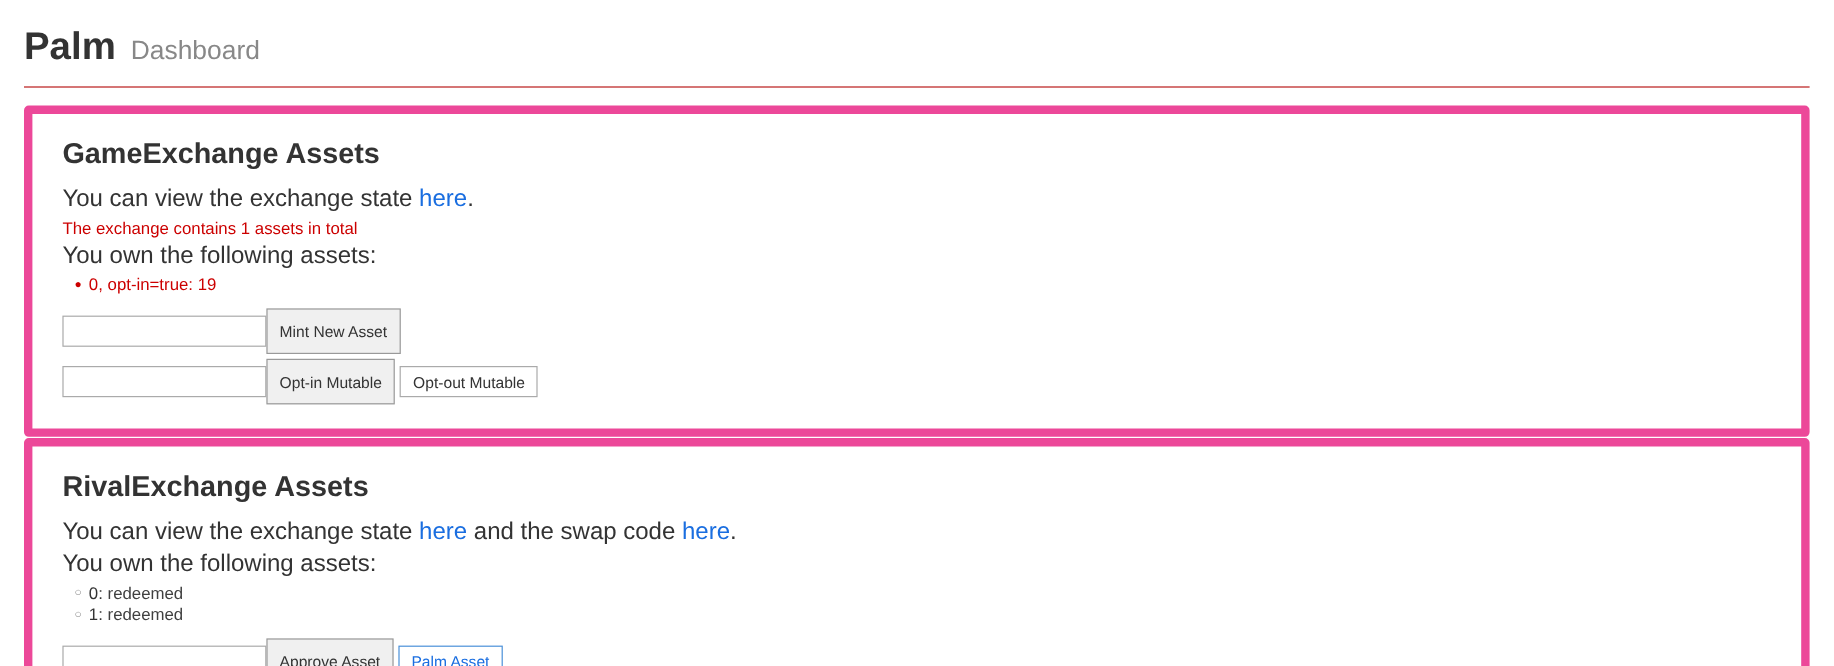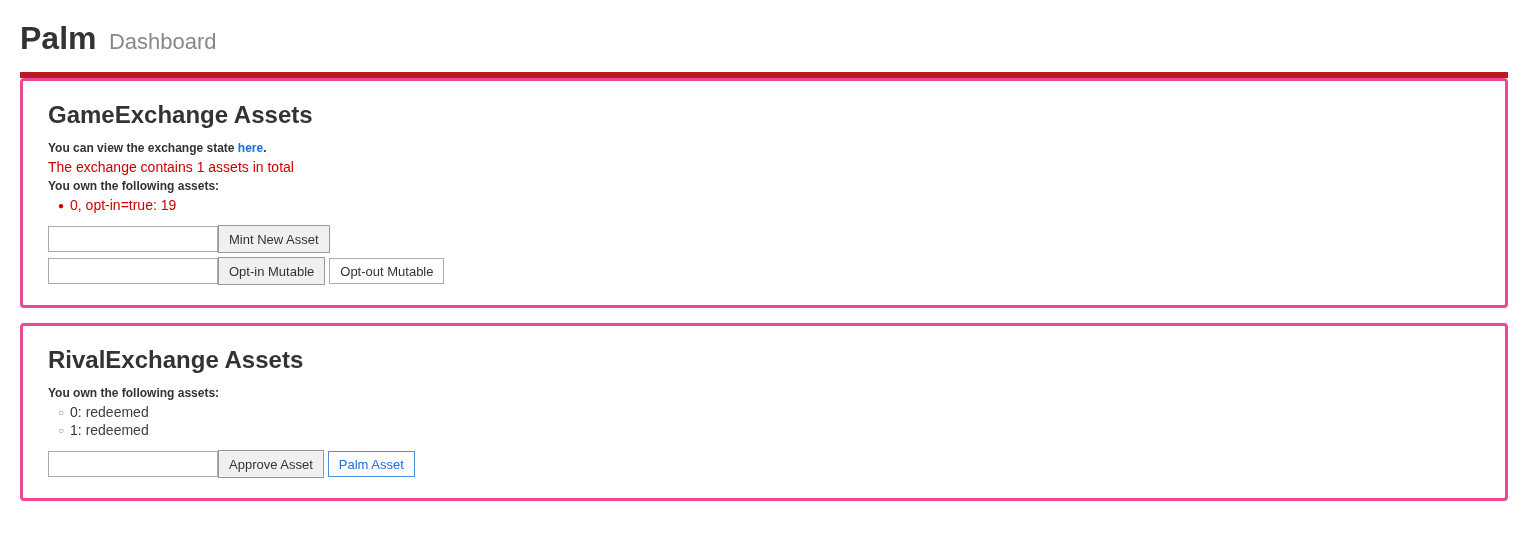--- a/index.html
+++ b/index.html
@@ -12,57 +12,57 @@
       font-family: Arial, sans-serif;
       background-color: #ffffff;
       color: #333;
       padding: 10px 20px;
       width: 1528px;
       min-height: 555px;
     }
 
     .page-header {
       padding: 10px 0 15px 0;
-      border-bottom: 6px solid #b91c1c;
+      border-bottom: 1px solid #b91c1c;
+      margin-bottom: 15px;
     }
 
     .page-title-palm {
       font-size: 32px;
       font-weight: bold;
       color: #333;
       display: inline;
     }
 
     .page-title-dashboard {
       font-size: 22px;
       font-weight: normal;
       color: #888;
       margin-left: 8px;
     }
 
     .section-card {
-      border: 3px solid #ec4899;
+      border: 7px solid #ec4899;
       border-radius: 4px;
       padding: 20px 25px;
-      margin-bottom: 15px;
+      margin-bottom: 1px;
       background: #fff;
     }
 
     .section-title {
       font-size: 24px;
       font-weight: bold;
       color: #333;
       margin-bottom: 12px;
     }
 
     .info-text {
-      font-size: 12px;
+      font-size: 20px;
       color: #333;
       margin-bottom: 4px;
-      font-weight: bold;
     }
 
     .info-text a, .link {
       color: #1a6ee0;
       text-decoration: none;
     }
 
     .red-text {
       color: #cc0000;
       font-size: 14px;
@@ -120,21 +120,21 @@
     .text-input {
       width: 170px;
       height: 26px;
       border: 1px solid #aaa;
       padding: 2px 4px;
       font-size: 13px;
       background: #fff;
     }
 
     .btn {
-      height: 28px;
+      height: 38px;
       padding: 2px 10px;
       font-size: 13px;
       border: 1px solid #999;
       background: #f0f0f0;
       cursor: pointer;
       color: #333;
       white-space: nowrap;
     }
 
     .btn-outline {
@@ -195,20 +195,21 @@
       <input type="text" class="text-input" style="">
       <button class="btn">Opt-in Mutable</button>
       <button class="btn-outline">Opt-out Mutable</button>
     </div>
   </div>
 </div>
 
 <div class="section-card">
   <h2 class="section-title">RivalExchange Assets</h2>
 
+  <p class="info-text">You can view the exchange state <a href="#" class="link">here</a> and the swap code <a href="#" class="link">here</a>.</p>
 
 
   <p class="info-text">You own the following assets:</p>
 
   <ul class="assets-list">
     <li>
       <span class="bullet-gray">○</span>
       <span>
         <span>0:</span>
         <a href="#" class="asset-item-link">redeemed</a>

